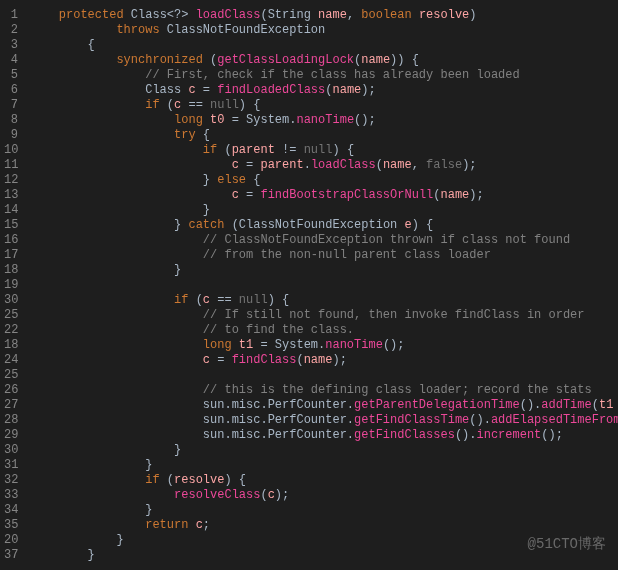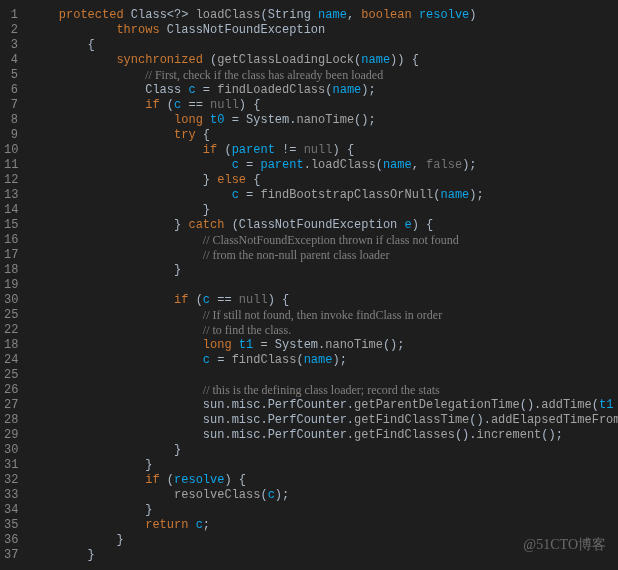--- a/index.html
+++ b/index.html
@@ -25,32 +25,32 @@
       flex-shrink: 0;
     }
     .gutter div { height: 15px; }
     .code {
       padding: 8px 0 8px 4px;
       white-space: pre;
       flex: 1;
     }
     .code .line { height: 15px; }
     .k-mod { color: #cc7832; }
-    .fn { color: #a3a3a3; }
-    .str-par { color: #0ea5e9; }
+    .fn { color: #ec4899; }
+    .str-par { color: #fca5a5; }
     .nul { color: #737373; }
-    .cmt { color: #808080; font-family: Liberation Serif, serif; }
+    .cmt { color: #808080; }
     .pl { color: #a9b7c6; }
     .watermark {
       position: absolute;
       right: 12px;
       bottom: 18px;
       color: rgba(180,180,180,0.5);
       font-size: 14px;
-      font-family: Liberation Serif, serif;
+      font-family: Liberation Mono, monospace;
     }
   </style>
 </head>
 <body>
 
 <div class="editor">
   <div class="gutter">
       <div>1</div>
       <div>2</div>
       <div>3</div>
@@ -79,18 +79,18 @@
       <div>26</div>
       <div>27</div>
       <div>28</div>
       <div>29</div>
       <div>30</div>
       <div>31</div>
       <div>32</div>
       <div>33</div>
       <div>34</div>
       <div>35</div>
-      <div>36</div>
+      <div>20</div>
       <div>37</div>
     </div>
   <div class="code"><div class="line">    <span class="k-mod">protected</span><span class="pl"> Class&lt;?&gt; </span><span class="fn">loadClass</span><span class="pl">(String </span><span class="str-par">name</span><span class="pl">, </span><span class="k-mod">boolean</span><span class="pl"> </span><span class="str-par">resolve</span><span class="pl">)</span></div><div class="line">            <span class="k-mod">throws</span><span class="pl"> ClassNotFoundException</span></div><div class="line">        <span class="pl">{</span></div><div class="line">            <span class="k-mod">synchronized</span><span class="pl"> (</span><span class="fn">getClassLoadingLock</span><span class="pl">(</span><span class="str-par">name</span><span class="pl">)) {</span></div><div class="line">                <span class="cmt">// First, check if the class has already been loaded</span></div><div class="line">                <span class="pl">Class </span><span class="str-par">c</span><span class="pl"> = </span><span class="fn">findLoadedClass</span><span class="pl">(</span><span class="str-par">name</span><span class="pl">);</span></div><div class="line">                <span class="k-mod">if</span><span class="pl"> (</span><span class="str-par">c</span><span class="pl"> == </span><span class="nul">null</span><span class="pl">) {</span></div><div class="line">                    <span class="k-mod">long</span><span class="pl"> </span><span class="str-par">t0</span><span class="pl"> = System.</span><span class="fn">nanoTime</span><span class="pl">();</span></div><div class="line">                    <span class="k-mod">try</span><span class="pl"> {</span></div><div class="line">                        <span class="k-mod">if</span><span class="pl"> (</span><span class="str-par">parent</span><span class="pl"> != </span><span class="nul">null</span><span class="pl">) {</span></div><div class="line">                            <span class="str-par">c</span><span class="pl"> = </span><span class="str-par">parent</span><span class="pl">.</span><span class="fn">loadClass</span><span class="pl">(</span><span class="str-par">name</span><span class="pl">, </span><span class="nul">false</span><span class="pl">);</span></div><div class="line">                        <span class="pl">} </span><span class="k-mod">else</span><span class="pl"> {</span></div><div class="line">                            <span class="str-par">c</span><span class="pl"> = </span><span class="fn">findBootstrapClassOrNull</span><span class="pl">(</span><span class="str-par">name</span><span class="pl">);</span></div><div class="line">                        <span class="pl">}</span></div><div class="line">                    <span class="pl">} </span><span class="k-mod">catch</span><span class="pl"> (ClassNotFoundException </span><span class="str-par">e</span><span class="pl">) {</span></div><div class="line">                        <span class="cmt">// ClassNotFoundException thrown if class not found</span></div><div class="line">                        <span class="cmt">// from the non-null parent class loader</span></div><div class="line">                    <span class="pl">}</span></div><div class="line"></div><div class="line">                    <span class="k-mod">if</span><span class="pl"> (</span><span class="str-par">c</span><span class="pl"> == </span><span class="nul">null</span><span class="pl">) {</span></div><div class="line">                        <span class="cmt">// If still not found, then invoke findClass in order</span></div><div class="line">                        <span class="cmt">// to find the class.</span></div><div class="line">                        <span class="k-mod">long</span><span class="pl"> </span><span class="str-par">t1</span><span class="pl"> = System.</span><span class="fn">nanoTime</span><span class="pl">();</span></div><div class="line">                        <span class="str-par">c</span><span class="pl"> = </span><span class="fn">findClass</span><span class="pl">(</span><span class="str-par">name</span><span class="pl">);</span></div><div class="line"></div><div class="line">                        <span class="cmt">// this is the defining class loader; record the stats</span></div><div class="line">                        <span class="pl">sun.misc.PerfCounter.</span><span class="fn">getParentDelegationTime</span><span class="pl">().</span><span class="fn">addTime</span><span class="pl">(</span><span class="str-par">t1</span><span class="pl"> - </span></div><div class="line">                        <span class="pl">sun.misc.PerfCounter.</span><span class="fn">getFindClassTime</span><span class="pl">().</span><span class="fn">addElapsedTimeFrom</span></div><div class="line">                        <span class="pl">sun.misc.PerfCounter.</span><span class="fn">getFindClasses</span><span class="pl">().</span><span class="fn">increment</span><span class="pl">();</span></div><div class="line">                    <span class="pl">}</span></div><div class="line">                <span class="pl">}</span></div><div class="line">                <span class="k-mod">if</span><span class="pl"> (</span><span class="str-par">resolve</span><span class="pl">) {</span></div><div class="line">                    <span class="fn">resolveClass</span><span class="pl">(</span><span class="str-par">c</span><span class="pl">);</span></div><div class="line">                <span class="pl">}</span></div><div class="line">                <span class="k-mod">return</span><span class="pl"> </span><span class="str-par">c</span><span class="pl">;</span></div><div class="line">            <span class="pl">}</span></div><div class="line">        <span class="pl">}</span></div></div>
 </div>
 <div class="watermark">@51CTO博客</div>
 
 </body></html>

